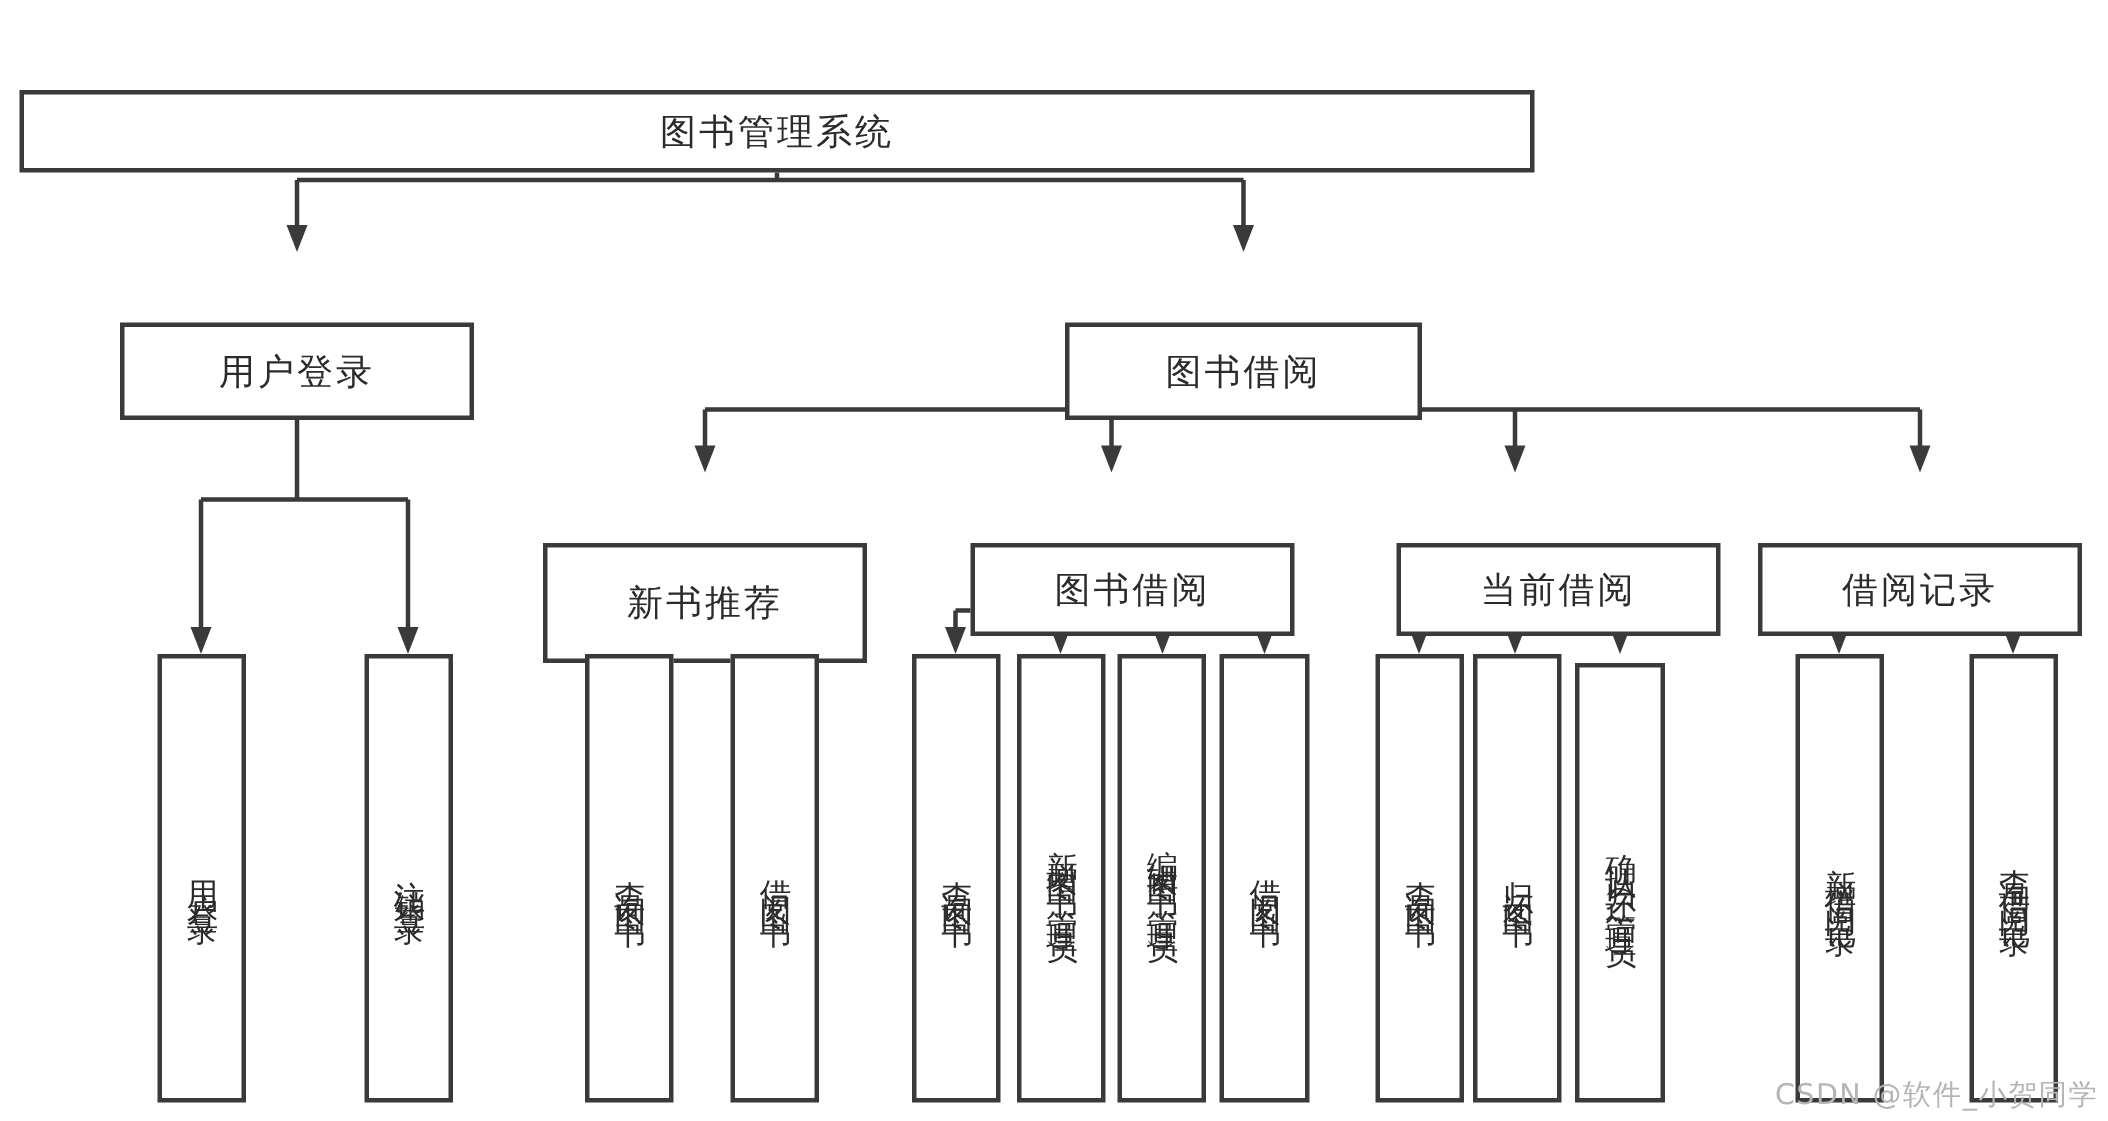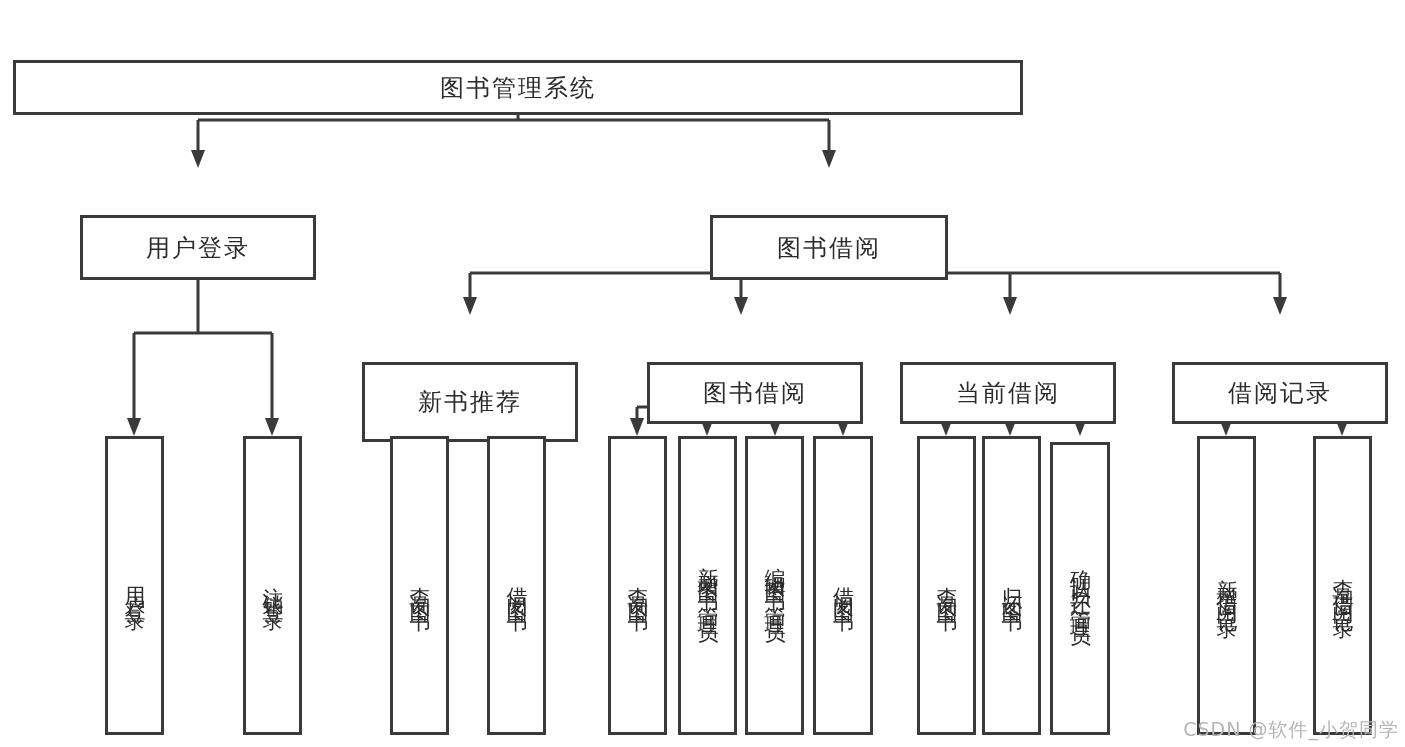--- a/index.html
+++ b/index.html
@@ -108,21 +108,21 @@
   <div class="box" style="left:710px;top:168px;width:238px;height:65px">
     <span>图书借阅</span>
   </div>
 
   <div class="box" style="left:362px;top:315px;width:216px;height:80px">
     <span>新书推荐</span>
   </div>
   <div class="box" style="left:647px;top:315px;width:216px;height:62px">
     <span>图书借阅</span>
   </div>
-  <div class="box" style="left:900px;top:315px;width:216px;height:62px">
+  <div class="box" style="left:931px;top:315px;width:216px;height:62px">
     <span>当前借阅</span>
   </div>
   <div class="box" style="left:1172px;top:315px;width:216px;height:62px">
     <span>借阅记录</span>
   </div>
 
   <div class="leaf" style="left:105px">
     <span class="vtext">用户登录</span>
   </div>
   <div class="leaf" style="left:243px">

